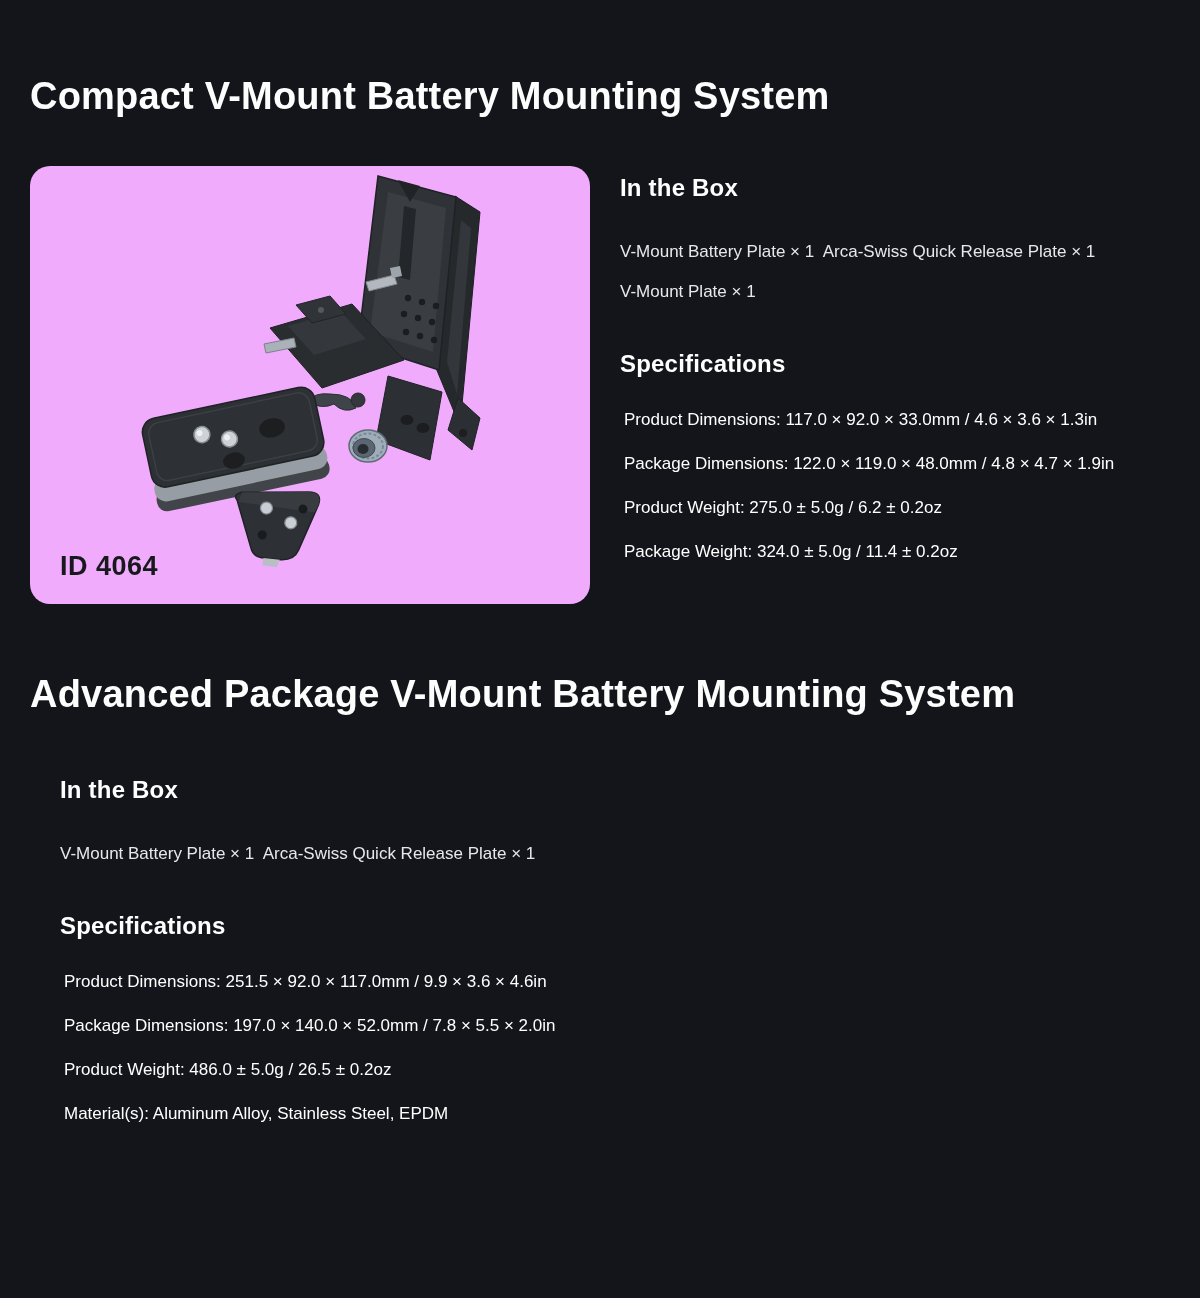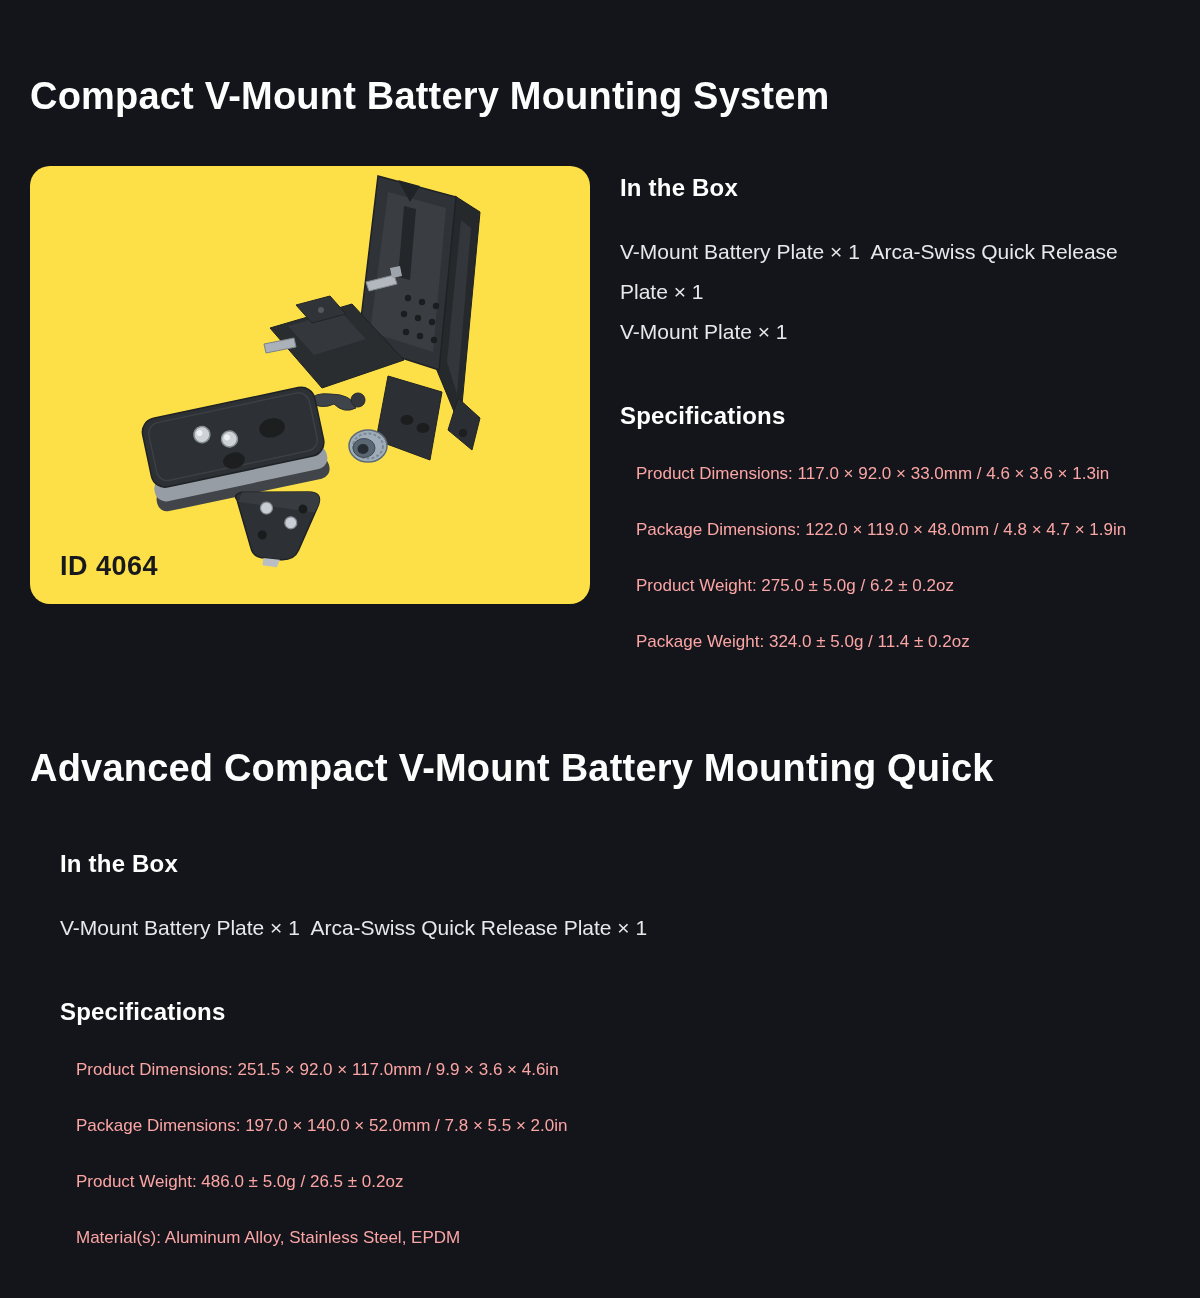--- a/index.html
+++ b/index.html
@@ -17,46 +17,46 @@
     font-size:38px; line-height:48px; font-weight:700;
     color:#fdfdfd; letter-spacing:.2px;
   }
   .section-advanced h1.product-title { margin-top:66px; margin-bottom:50px; }
 
   .product-row { display:flex; align-items:flex-start; }
 
   .card {
     position:relative;
     width:560px; height:438px;
-    background:#fde047;
+    background:#f0abfc;
     border-radius:20px;
     flex:0 0 auto;
     overflow:hidden;
   }
   .card svg.photo { position:absolute; left:0; top:0; }
   .id-label {
     position:absolute; left:30px; bottom:22px;
     font-size:27px; font-weight:700; color:#17191d;
     letter-spacing:.5px;
   }
 
   .details { flex:1 1 auto; padding-left:30px; min-width:0; }
   h2.section-heading {
     margin:0 0 22px 0;
     font-size:24px; line-height:44px; font-weight:700;
     color:#ffffff; letter-spacing:.2px;
   }
-  h2.specs-heading { margin-top:42px; margin-bottom:14px; }
+  h2.specs-heading { margin-top:30px; margin-bottom:14px; }
   p.box-line {
-    margin:0; font-size:21px; line-height:40px;
+    margin:0; font-size:17px; line-height:40px;
     color:#e6e8ea; white-space:pre-wrap;
   }
   p.spec-row {
-    margin:16px; font-size:17px; line-height:40px;
-    color:#fca5a5;
+    margin:4px; font-size:17px; line-height:40px;
+    color:#ffffff;
   }
 </style>
 </head>
 <body>
 
 <svg width="0" height="0" style="position:absolute" aria-hidden="true">
   <defs>
     <g id="sym-assembly">
 
       <polygon points="95,-142 120,-126 100,88 76,30" fill="#26292c" stroke="#1d2023" stroke-width="1"></polygon>
@@ -178,21 +178,21 @@
         <h2 class="section-heading specs-heading">Specifications</h2>
         <p class="spec-row">Product Dimensions: 117.0 × 92.0 × 33.0mm / 4.6 × 3.6 × 1.3in</p>
         <p class="spec-row">Package Dimensions: 122.0 × 119.0 × 48.0mm / 4.8 × 4.7 × 1.9in</p>
         <p class="spec-row">Product Weight: 275.0 ± 5.0g / 6.2 ± 0.2oz</p>
         <p class="spec-row">Package Weight: 324.0 ± 5.0g / 11.4 ± 0.2oz</p>
       </div>
     </div>
   </section>
 
   <section class="section-advanced">
-    <h1 class="product-title">Advanced Compact V-Mount Battery Mounting Quick</h1>
+    <h1 class="product-title">Advanced Package V-Mount Battery Mounting System</h1>
 
     <div class="product-row">
 
       <div class="details">
         <h2 class="section-heading">In the Box</h2>
         <p class="box-line">V-Mount Battery Plate × 1  Arca-Swiss Quick Release Plate × 1</p>
 
         <h2 class="section-heading specs-heading">Specifications</h2>
         <p class="spec-row">Product Dimensions: 251.5 × 92.0 × 117.0mm / 9.9 × 3.6 × 4.6in</p>
         <p class="spec-row">Package Dimensions: 197.0 × 140.0 × 52.0mm / 7.8 × 5.5 × 2.0in</p>

